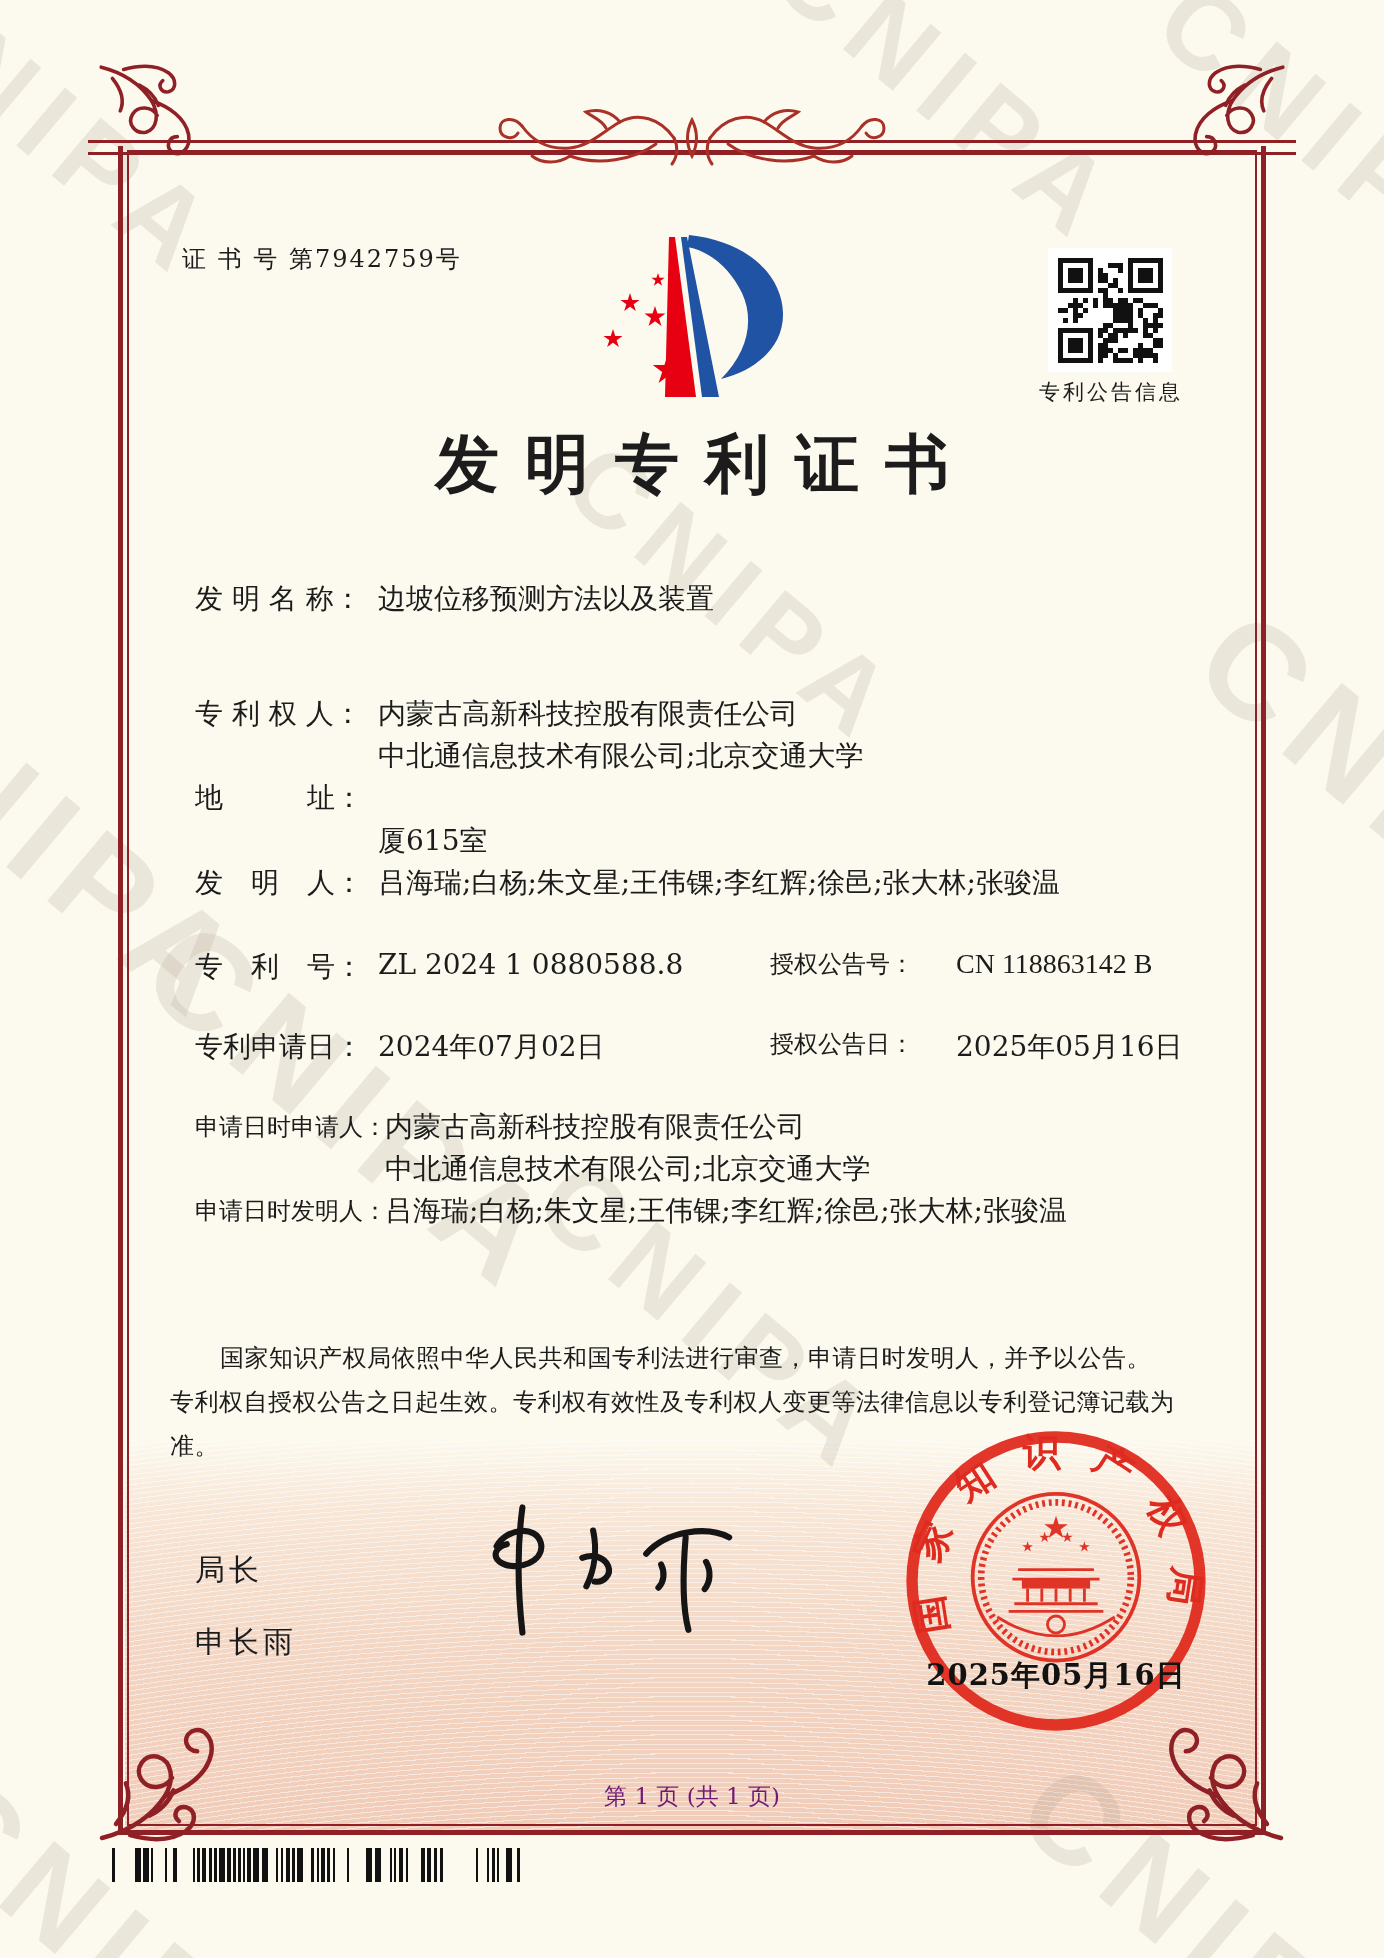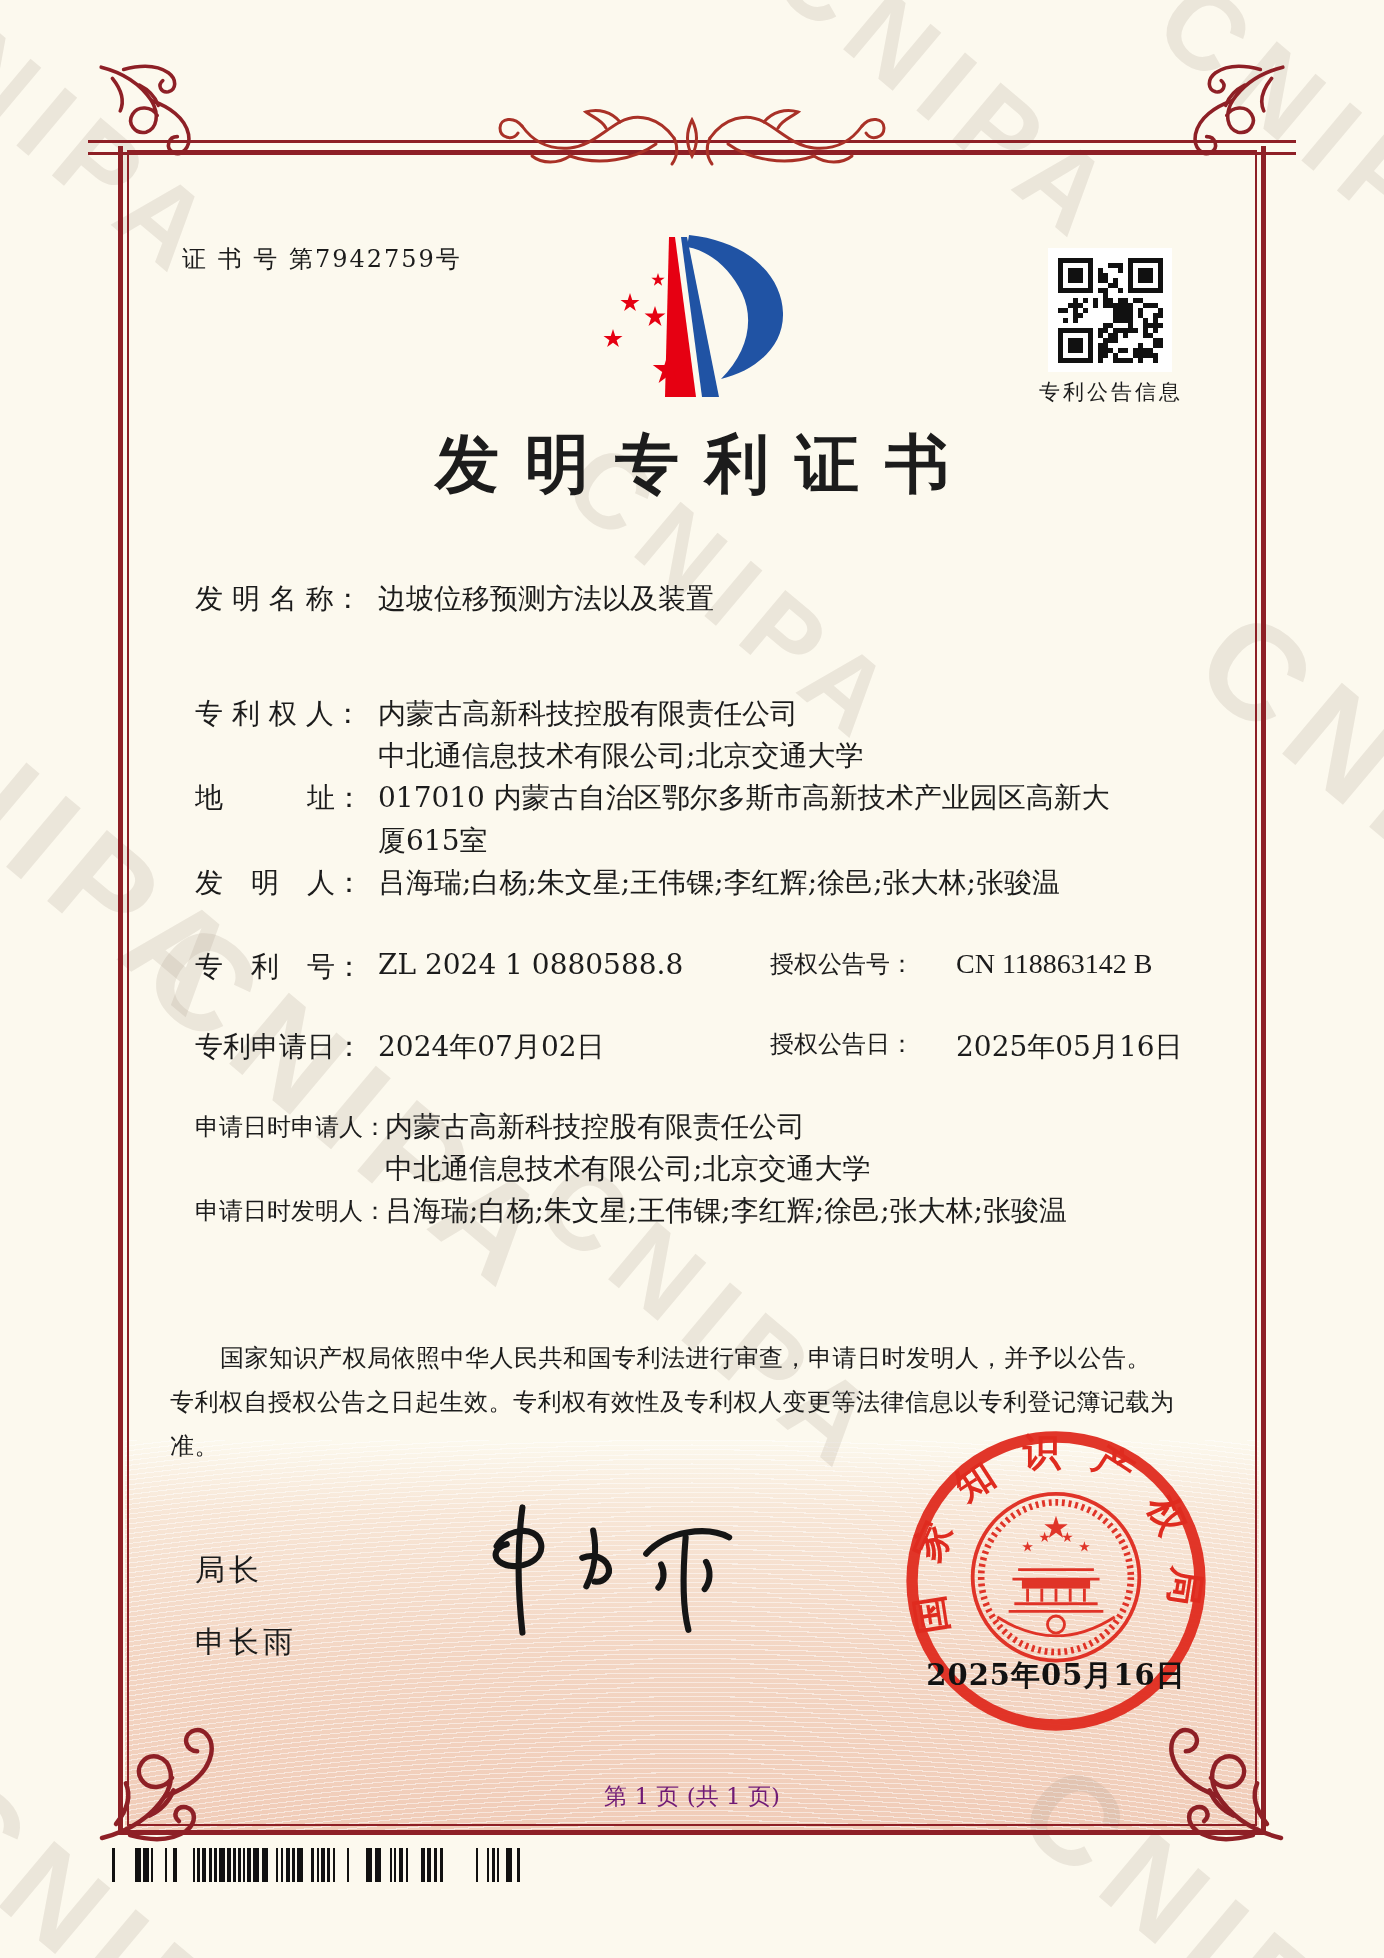--- a/index.html
+++ b/index.html
@@ -270,21 +270,20 @@
     <div class="title">发明专利证书</div>
 
     <div class="flabel" style="top:580px;">发 明 名 称：</div>
     <div class="fval" style="top:580px;">边坡位移预测方法以及装置</div>
 
     <div class="flabel" style="top:695px;">专 利 权 人：</div>
     <div class="fval" style="top:695px;">内蒙古高新科技控股有限责任公司</div>
     <div class="fval" style="top:737px;">中北通信息技术有限公司;北京交通大学</div>
 
     <div class="flabel" style="top:779px;">地　　　址：</div>
-    <div class="fval" style="top:779px;">017010 内蒙古自治区鄂尔多斯市高新技术产业园区高新大</div>
     <div class="fval" style="top:822px;">厦615室</div>
 
     <div class="flabel" style="top:864px;">发　明　人：</div>
     <div class="fval" style="top:864px;">吕海瑞;白杨;朱文星;王伟锞;李红辉;徐邑;张大林;张骏温</div>
 
     <div class="flabel" style="top:948px;">专　利　号：</div>
     <div class="fval" style="top:948px;">ZL 2024 1 0880588.8</div>
     <div class="rlabel" style="top:948px;">授权公告号：</div>
     <div class="rval" style="top:948px;font-family:Liberation Serif, serif;">CN 118863142 B</div>
 

